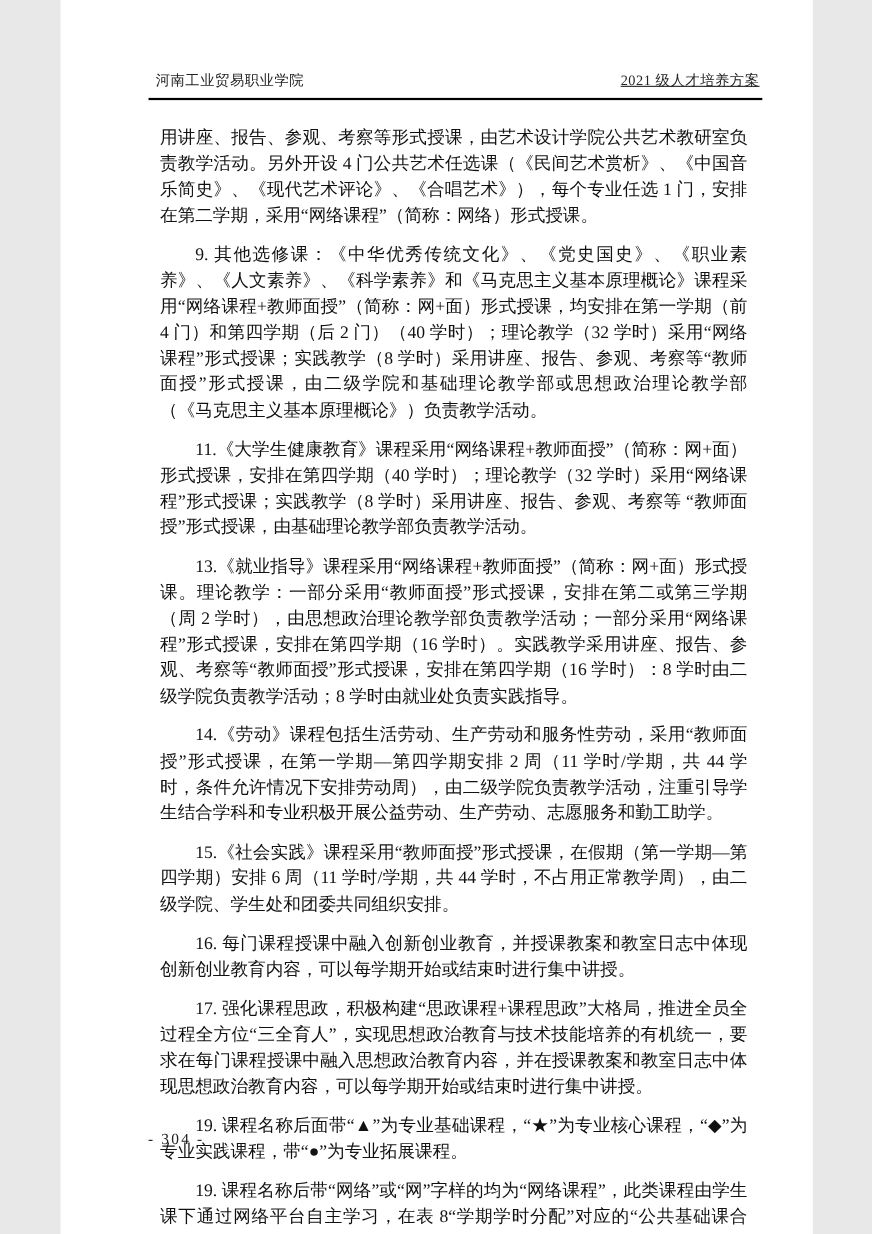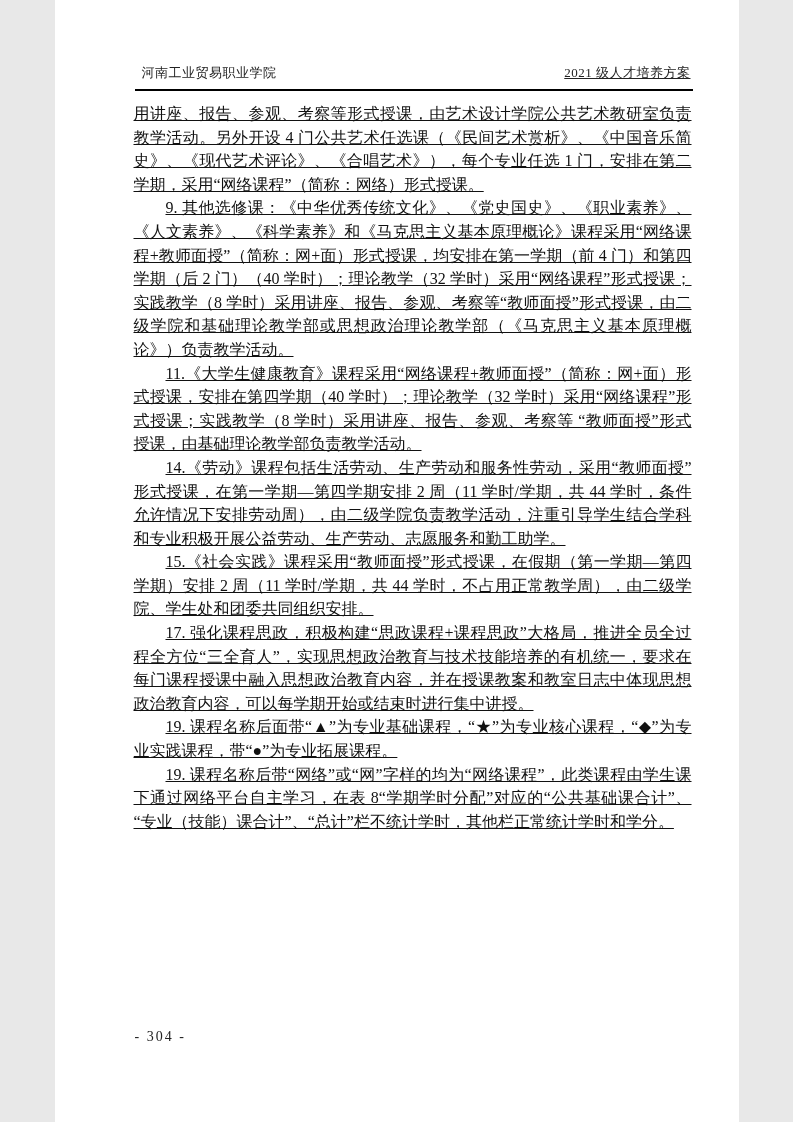--- a/index.html
+++ b/index.html
@@ -33,21 +33,21 @@
     position: absolute;
     left: 79px;
     right: 47px;
     top: 102px;
     font-size: 16px;
     line-height: 23.6px;
     text-align: justify;
     text-justify: inter-ideograph;
     color: #111111;
   }
-  .content p { margin: 0; padding: 0; text-decoration: underline; }
+  .content p { margin: 12px; padding: 0; }
   .content p.indent { text-indent: 2em; }
   .footer {
     position: absolute;
     left: 80px;
     top: 1029px;
     font-size: 14px;
     letter-spacing: 2px;
     color: #222222;
     text-align: center;
   }
@@ -59,22 +59,24 @@
 
   <div class="header">
     <span class="left">河南工业贸易职业学院</span>
     <span class="right">2021 级人才培养方案</span>
   </div>
 
   <div class="content">
     <p>用讲座、报告、参观、考察等形式授课，由艺术设计学院公共艺术教研室负责教学活动。另外开设 4 门公共艺术任选课（《民间艺术赏析》、《中国音乐简史》、《现代艺术评论》、《合唱艺术》），每个专业任选 1 门，安排在第二学期，采用“网络课程”（简称：网络）形式授课。</p>
     <p class="indent">9. 其他选修课：《中华优秀传统文化》、《党史国史》、《职业素养》、《人文素养》、《科学素养》和《马克思主义基本原理概论》课程采用“网络课程+教师面授”（简称：网+面）形式授课，均安排在第一学期（前 4 门）和第四学期（后 2 门）（40 学时）；理论教学（32 学时）采用“网络课程”形式授课；实践教学（8 学时）采用讲座、报告、参观、考察等“教师面授”形式授课，由二级学院和基础理论教学部或思想政治理论教学部（《马克思主义基本原理概论》）负责教学活动。</p>
     <p class="indent">11.《大学生健康教育》课程采用“网络课程+教师面授”（简称：网+面）形式授课，安排在第四学期（40 学时）；理论教学（32 学时）采用“网络课程”形式授课；实践教学（8 学时）采用讲座、报告、参观、考察等 “教师面授”形式授课，由基础理论教学部负责教学活动。</p>
+    <p class="indent">13.《就业指导》课程采用“网络课程+教师面授”（简称：网+面）形式授课。理论教学：一部分采用“教师面授”形式授课，安排在第二或第三学期（周 2 学时），由思想政治理论教学部负责教学活动；一部分采用“网络课程”形式授课，安排在第四学期（16 学时）。实践教学采用讲座、报告、参观、考察等“教师面授”形式授课，安排在第四学期（16 学时）：8 学时由二级学院负责教学活动；8 学时由就业处负责实践指导。</p>
     <p class="indent">14.《劳动》课程包括生活劳动、生产劳动和服务性劳动，采用“教师面授”形式授课，在第一学期—第四学期安排 2 周（11 学时/学期，共 44 学时，条件允许情况下安排劳动周），由二级学院负责教学活动，注重引导学生结合学科和专业积极开展公益劳动、生产劳动、志愿服务和勤工助学。</p>
-    <p class="indent">15.《社会实践》课程采用“教师面授”形式授课，在假期（第一学期—第四学期）安排 2 周（11 学时/学期，共 44 学时，不占用正常教学周），由二级学院、学生处和团委共同组织安排。</p>
+    <p class="indent">15.《社会实践》课程采用“教师面授”形式授课，在假期（第一学期—第四学期）安排 6 周（11 学时/学期，共 44 学时，不占用正常教学周），由二级学院、学生处和团委共同组织安排。</p>
+    <p class="indent">16. 每门课程授课中融入创新创业教育，并授课教案和教室日志中体现创新创业教育内容，可以每学期开始或结束时进行集中讲授。</p>
     <p class="indent">17. 强化课程思政，积极构建“思政课程+课程思政”大格局，推进全员全过程全方位“三全育人”，实现思想政治教育与技术技能培养的有机统一，要求在每门课程授课中融入思想政治教育内容，并在授课教案和教室日志中体现思想政治教育内容，可以每学期开始或结束时进行集中讲授。</p>
     <p class="indent">19. 课程名称后面带“▲”为专业基础课程，“★”为专业核心课程，“◆”为专业实践课程，带“●”为专业拓展课程。</p>
     <p class="indent">19. 课程名称后带“网络”或“网”字样的均为“网络课程”，此类课程由学生课下通过网络平台自主学习，在表 8“学期学时分配”对应的“公共基础课合计”、“专业（技能）课合计”、“总计”栏不统计学时，其他栏正常统计学时和学分。</p>
   </div>
 
   <div class="footer">
     <span>- 304 -</span>
   </div>
 
 </div>

